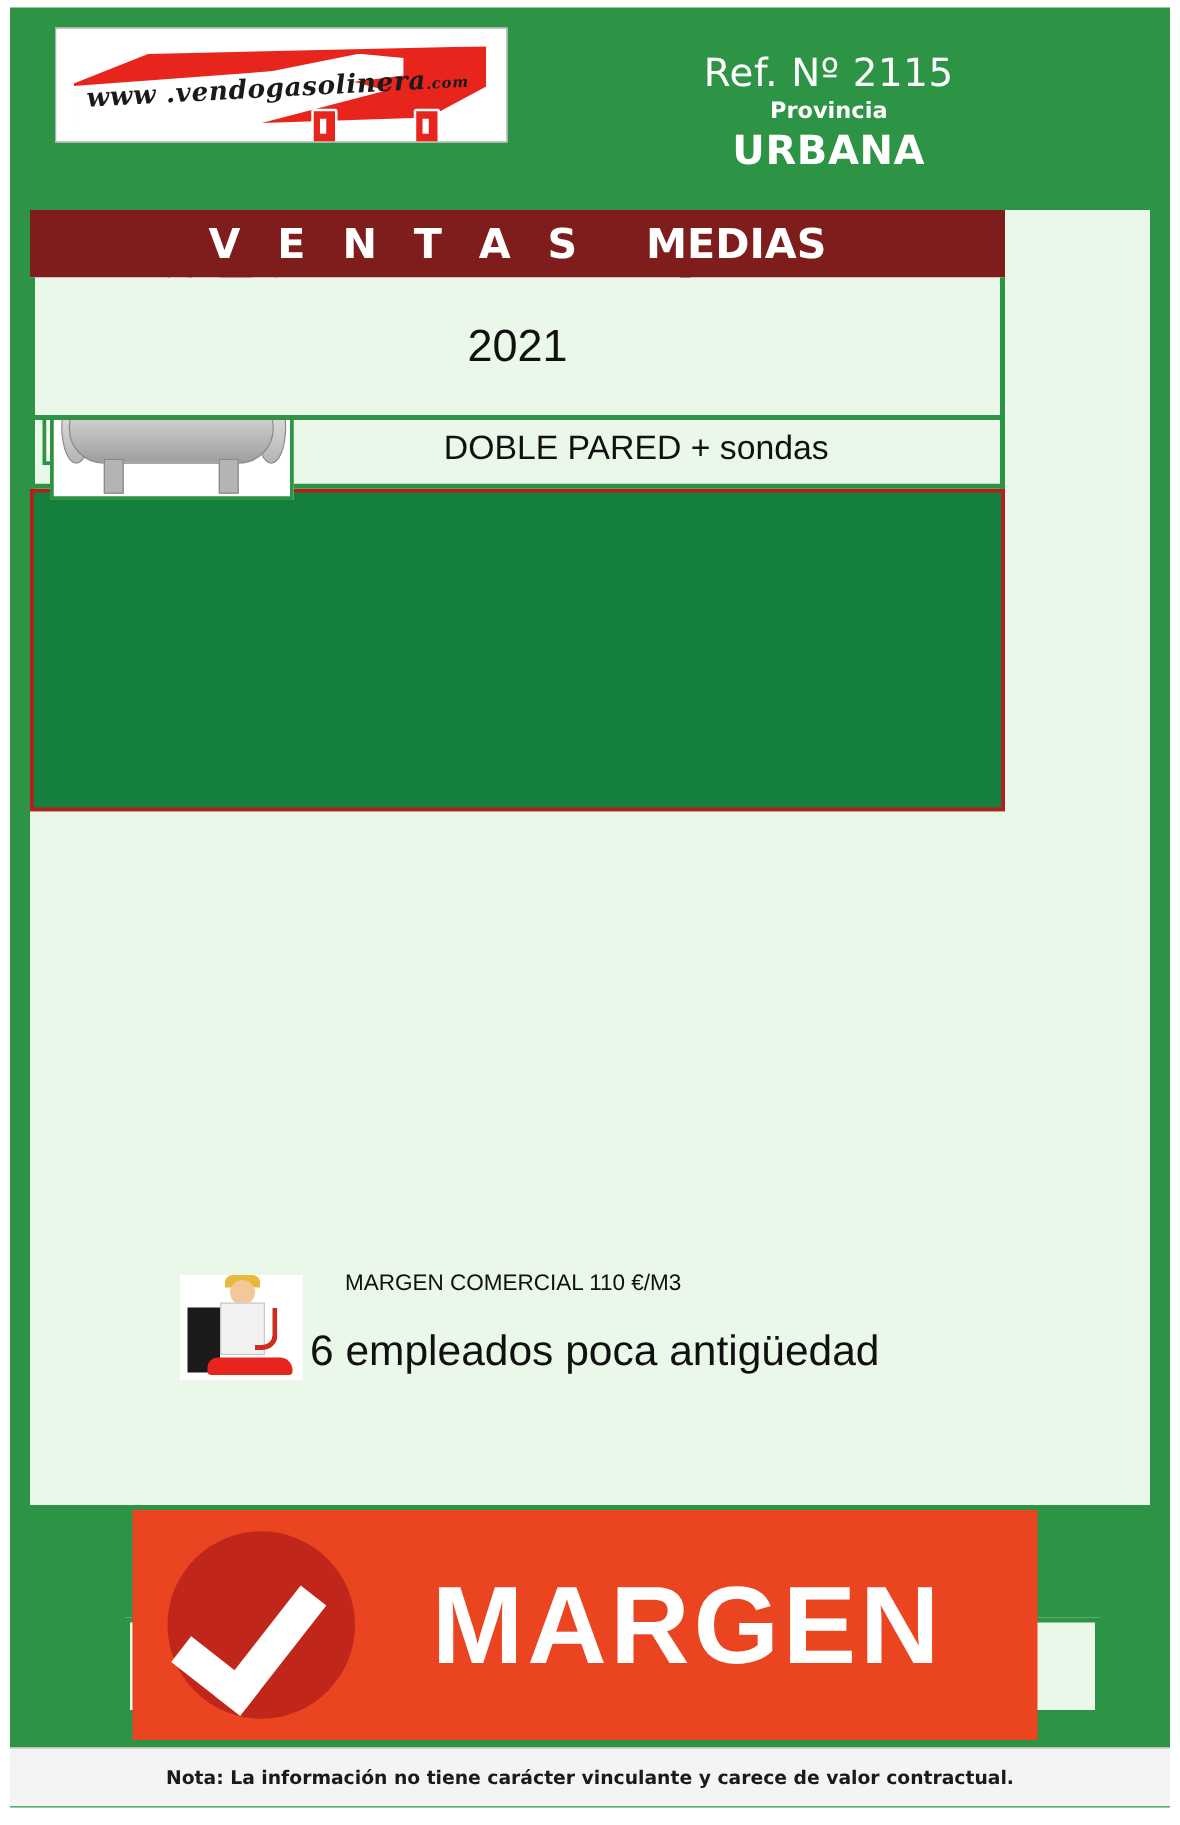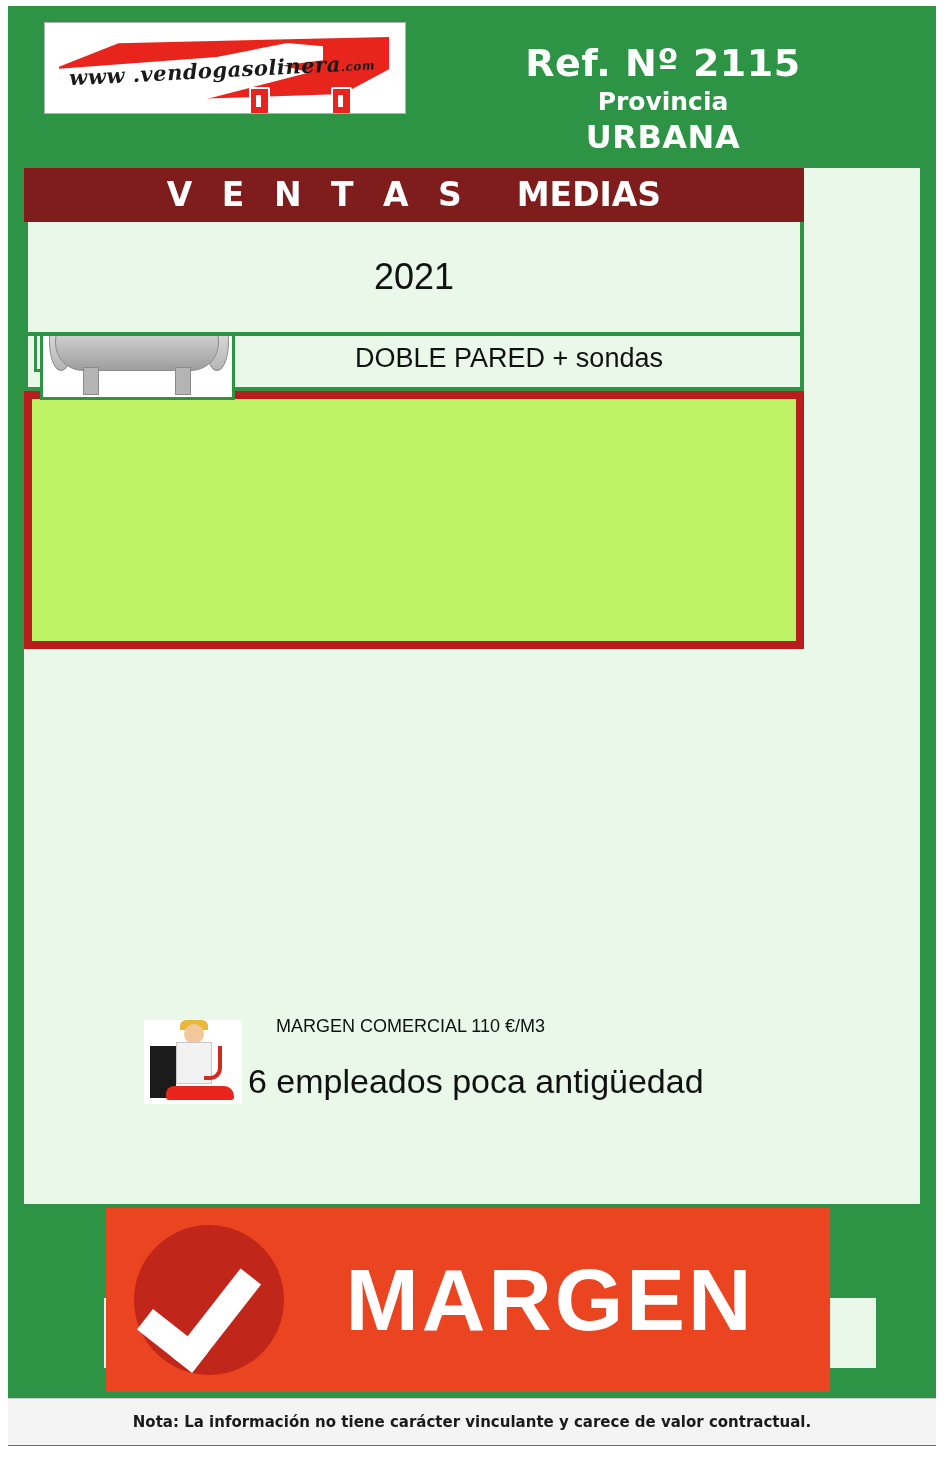--- a/index.html
+++ b/index.html
@@ -127,27 +127,27 @@
 
   .header-text {
     position: absolute;
     left: 400px;
     top: 36px;
     width: 510px;
     text-align: center;
     color: #ffffff;
   }
   .ref-line {
-    font-size: 38px;
-    font-weight: bold;
+    font-size: 31px;
+    font-weight: normal;
     letter-spacing: 0.5px;
     line-height: 1.15;
   }
   .prov-line {
-    font-size: 25px;
+    font-size: 18px;
     font-weight: bold;
     line-height: 1.25;
   }
   .city-line {
     font-size: 32px;
     font-weight: bold;
     letter-spacing: 0.5px;
     line-height: 1.25;
   }
 
@@ -280,23 +280,23 @@
   .suelo-l1 { font-size: 33px; line-height: 1.25; }
   .suelo-l2 { font-size: 24px; line-height: 1.25; }
   .suelo-l3 { font-size: 31px; line-height: 1.3; }
 
   
   #block-equip {
     left: 76px;
     top: 358px;
     width: 780px;
     height: 258px;
-    border: 8px solid #b91c1c;
-    box-sizing: border-box;
-    background: #bef264;
+    border: 3px solid #b91c1c;
+    box-sizing: border-box;
+    background: #15803d;
   }
   .pump-img {
     position: absolute;
     left: 110px;
     top: 12px;
     width: 88px;
     height: 90px;
     background: #ffffff;
     border: 2px solid #d12b20;
     box-sizing: border-box;

